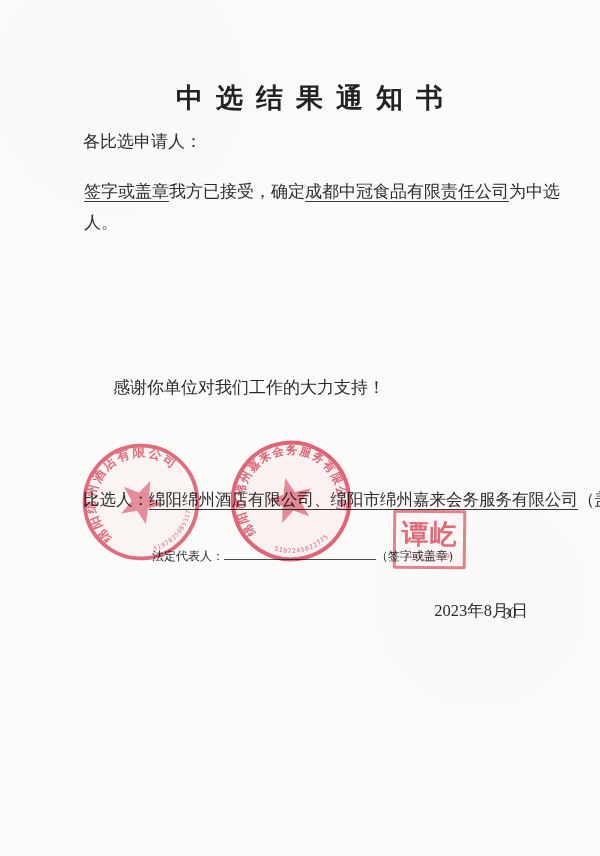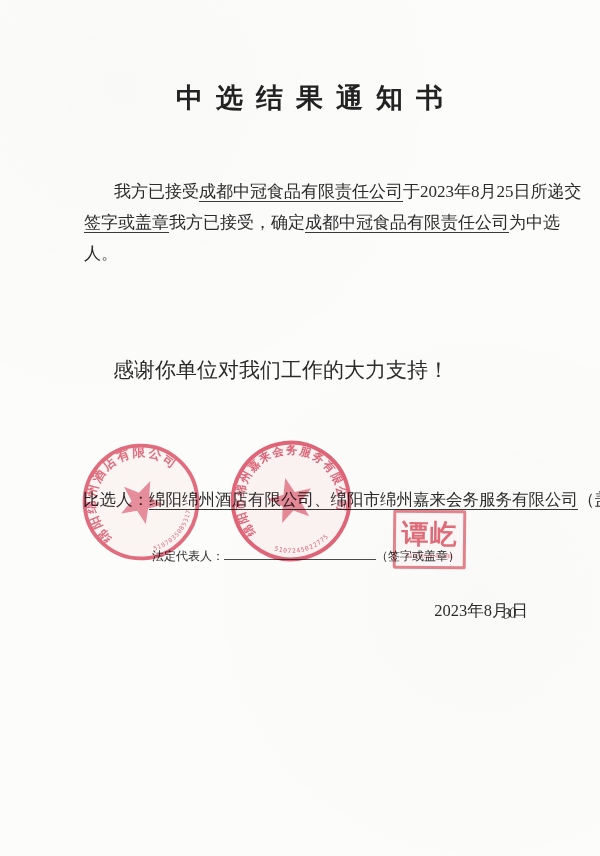--- a/index.html
+++ b/index.html
@@ -32,21 +32,21 @@
   .para { position:absolute; top:177px; left:84px; width:437px; font-size:17px; }
   .para .line {
     height:30.8px; line-height:30.8px;
     text-align:justify; text-align-last:justify;
     text-justify:inter-character;
     white-space:nowrap;
   }
   .para .line.indent { padding-left:30px; }
   .para .line.last { text-align:left; text-align-last:left; }
   .u { text-decoration:underline; text-underline-offset:4px; text-decoration-thickness:1px; text-decoration-color:#3a3a3a; }
-  .thanks { position:absolute; top:356px; left:113px; font-size:21px; }
+  .thanks { position:absolute; top:376px; left:113px; font-size:17px; }
   .bixuan { position:absolute; top:489px; left:83px; font-size:16.5px; white-space:nowrap; z-index:1; }
   .legal  { position:absolute; top:545px; left:152px; font-size:12px; white-space:nowrap; z-index:1; }
   .blank-line {
     display:inline-block; width:152px; height:15px;
     border-bottom:1.2px solid #4a4a4a; vertical-align:baseline;
   }
   .dateline { position:absolute; top:600px; right:72px; font-size:16.5px; text-align:right; }
   .hand-day {
     display:inline-block; font-size:15px; color:#222;
     transform:rotate(-8deg) translateY(2px);
@@ -79,23 +79,23 @@
     letter-spacing:.4px; white-space:nowrap;
   }
 </style>
 </head>
 <body>
 
 <div class="page">
 
   <div class="title">中选结果通知书</div>
 
+  <div class="salutation">各比选申请人：</div>
 
   <div class="para">
-    <div class="line indent"><span>我方已接受</span><span class="u">成都中冠食品有限责任公司</span><span>于2023年8月25日所递交</span></div>
     <div class="line"><span class="u">签字或盖章</span><span>我方已接受，确定</span><span class="u">成都中冠食品有限责任公司</span><span>为中选</span></div>
     <div class="line last">人。</div>
   </div>
 
   <div class="thanks">感谢你单位对我们工作的大力支持！</div>
 
   <div class="bixuan"><span>比选人：</span><span class="u">绵阳绵州酒店有限公司、绵阳市绵州嘉来会务服务有限公司</span><span>（盖单位章）</span></div>
 
   <div class="legal"><span>法定代表人：</span><span class="blank-line"></span><span>（签字或盖章）</span></div>
 

